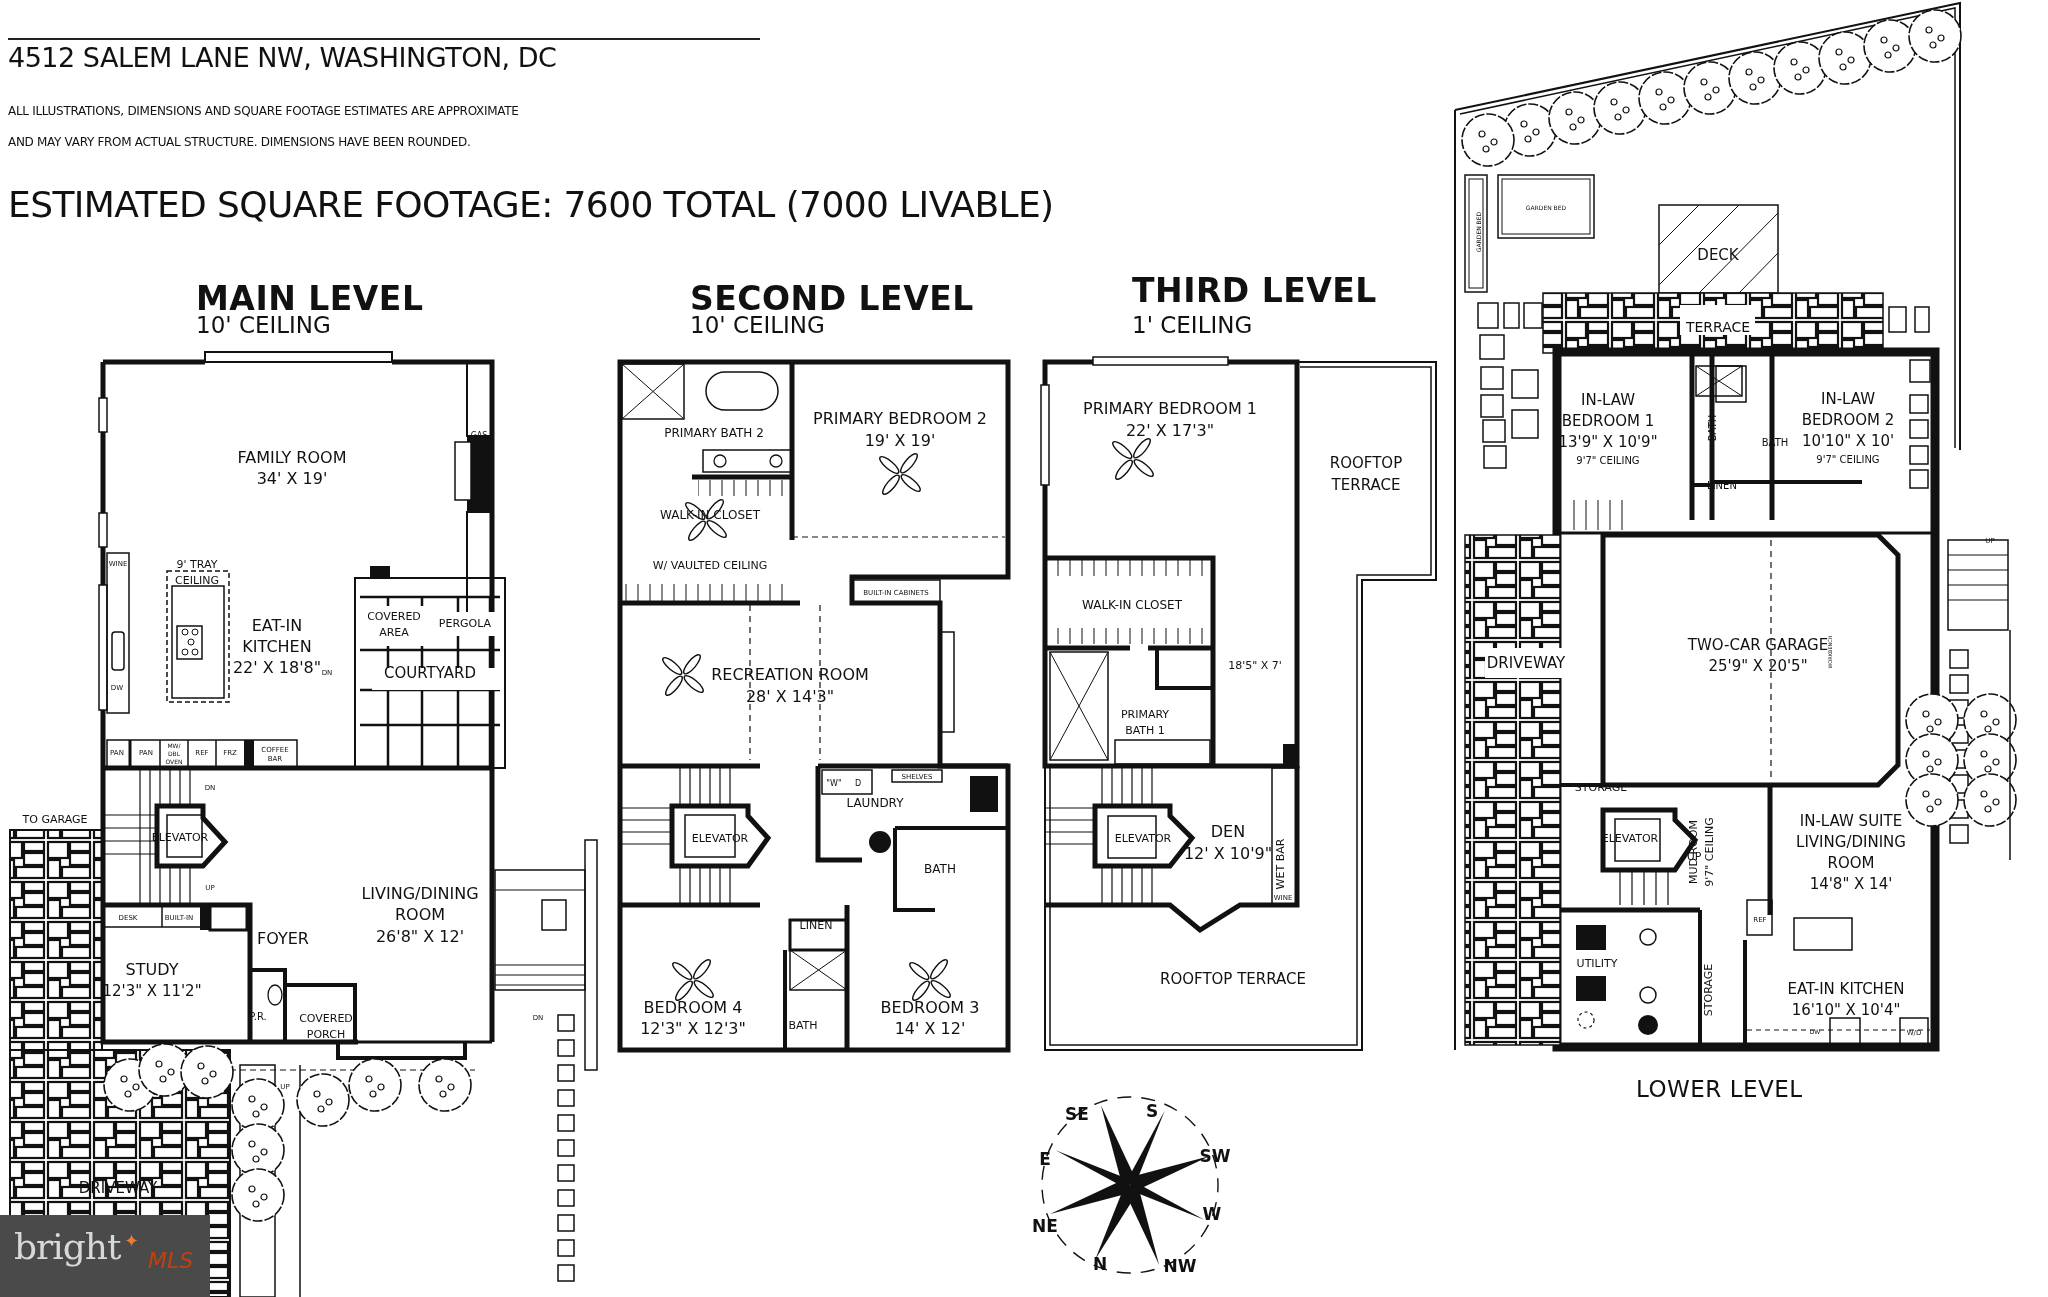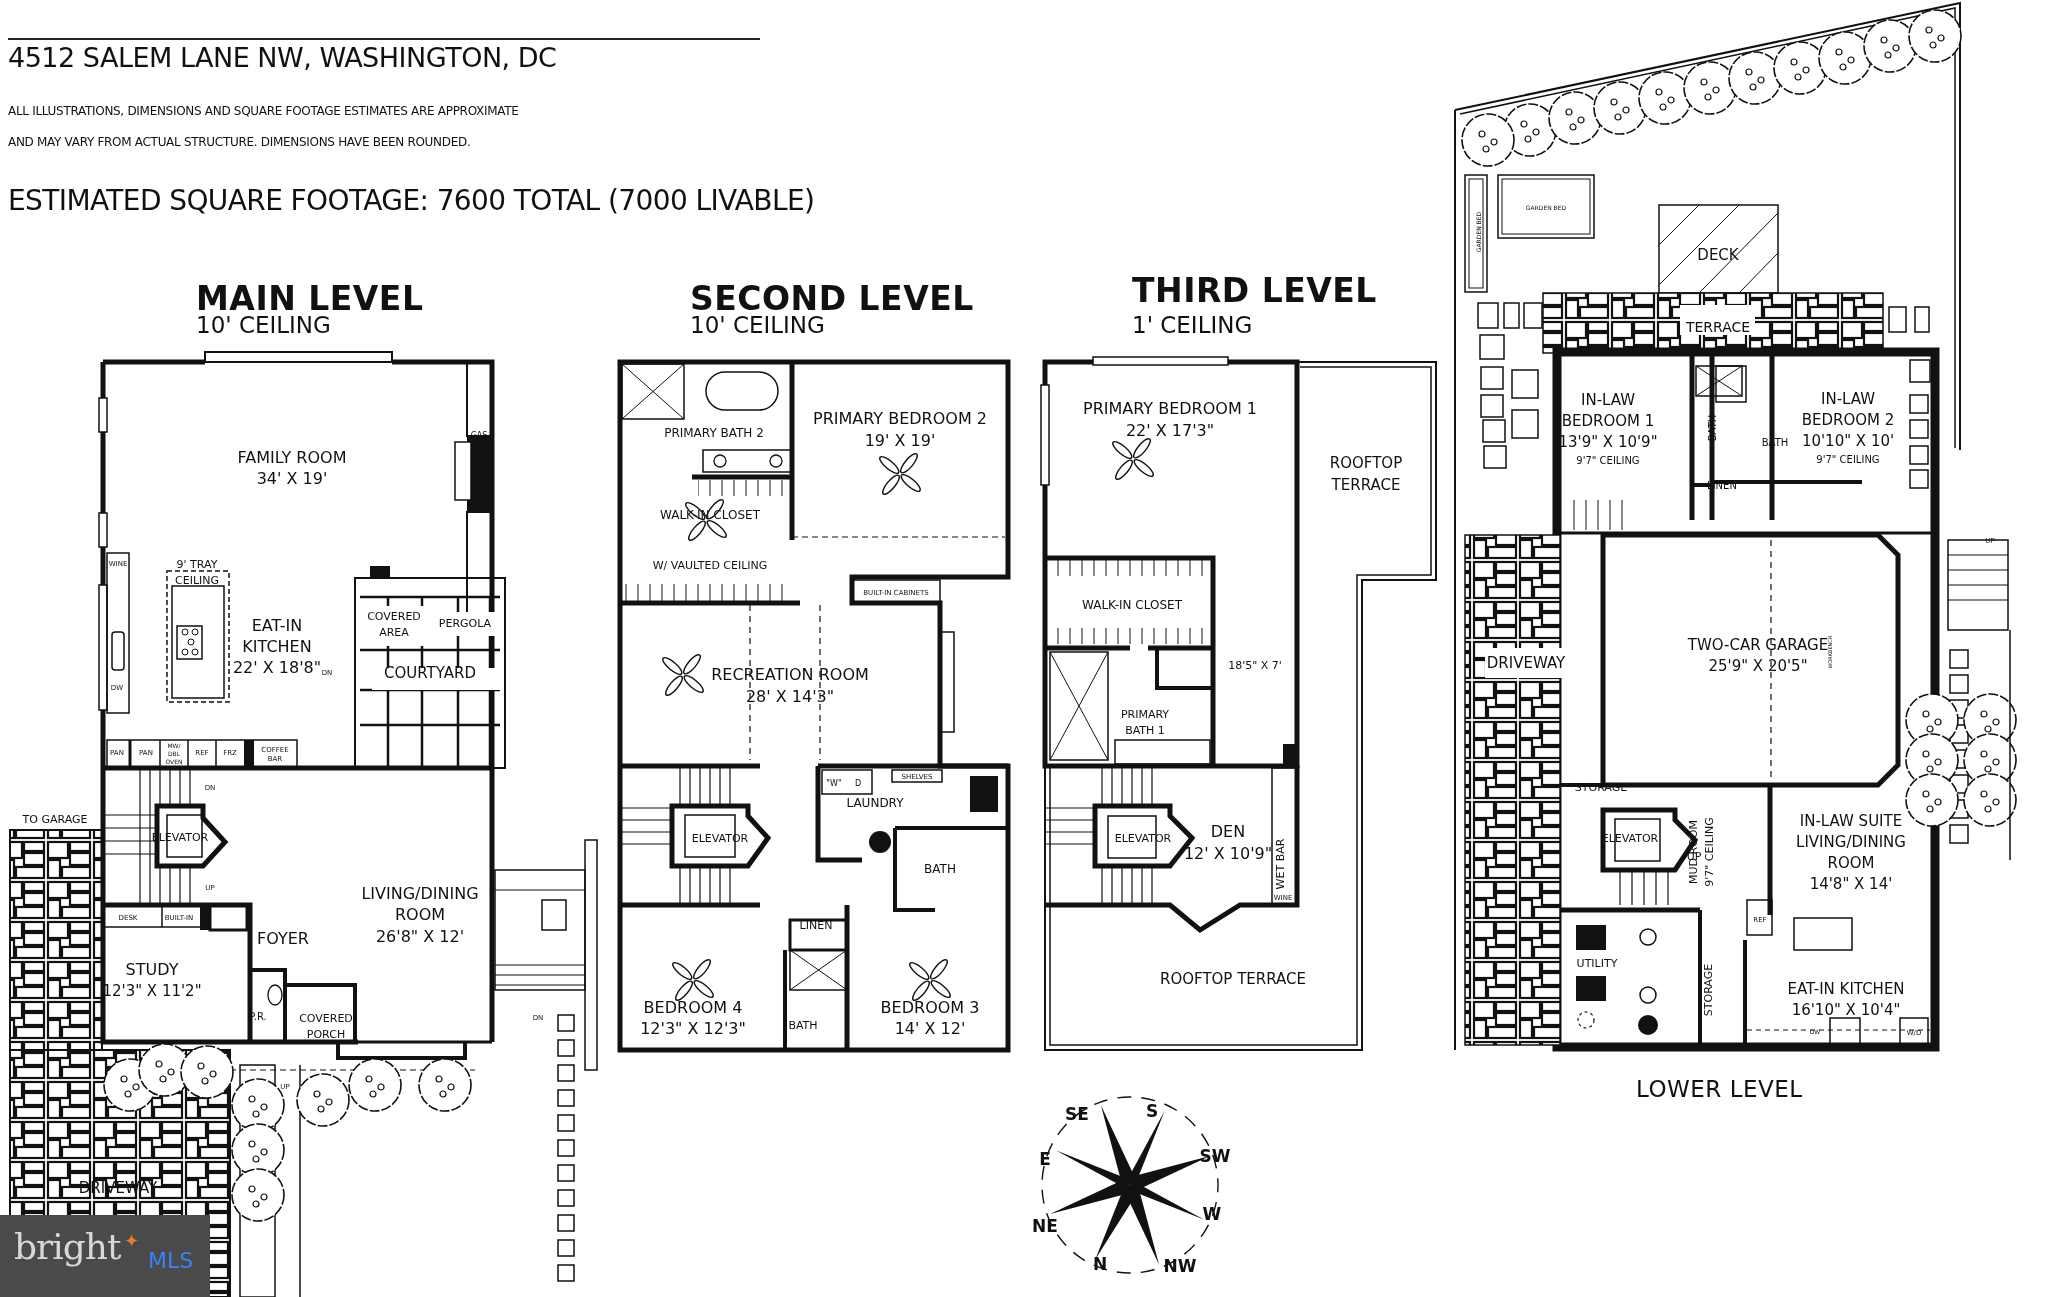--- a/index.html
+++ b/index.html
@@ -1,28 +1,28 @@
 <!DOCTYPE html>
 <html><head>
 <meta charset="utf-8">
 <style>
   html,body{margin:0;padding:0;background:#fff;}
   body{width:2048px;height:1297px;position:relative;overflow:hidden;font-family:"DejaVu Sans",sans-serif;color:#111;}
   .abs{position:absolute;}
   .hdr-title{left:8px;top:4px;font-size:27px;letter-spacing:-0.5px;margin-top:38px;}
   .hdr-rule{left:8px;top:38px;width:752px;height:2px;background:#222;}
   .disclaimer{left:8px;font-size:12px;letter-spacing:-0.3px;}
-  .sqft{left:8px;top:184px;font-size:28px;letter-spacing:-0.6px;}
+  .sqft{left:8px;top:184px;font-size:36px;letter-spacing:-0.6px;}
   .lvl-title{font-size:33px;font-weight:bold;letter-spacing:0.5px;margin-top:9px;}
   .lvl-ceiling{font-size:23px;text-align:center;}
   svg{position:absolute;left:0;top:0;}
   .room{font-family:"DejaVu Sans",sans-serif;fill:#111;text-anchor:middle;}
   .bright{left:0;top:1215px;width:210px;height:82px;background:#4a4a4a;}
   .bright-word{left:14px;top:1226px;font-family:"DejaVu Serif",serif;font-size:36px;color:#d8d8d8;letter-spacing:-1px;}
-  .bright-mls{left:148px;top:1248px;font-size:22px;color:#3b82f6;}
+  .bright-mls{left:148px;top:1248px;font-size:22px;color:#c2410c;font-style:italic;}
   .bright-star{left:124px;top:1230px;font-size:18px;color:#f07b2a;}
   .lower-title{font-size:23px;letter-spacing:0.5px;}
 </style>
 </head>
 <body>
 
 <div class="abs hdr-title">4512 SALEM LANE NW, WASHINGTON, DC</div>
 <div class="abs hdr-rule"></div>
 <div class="abs disclaimer" style="top:104px">ALL ILLUSTRATIONS, DIMENSIONS AND SQUARE FOOTAGE ESTIMATES ARE APPROXIMATE</div>
 <div class="abs disclaimer" style="top:135px">AND MAY VARY FROM ACTUAL STRUCTURE. DIMENSIONS HAVE BEEN ROUNDED.</div>

